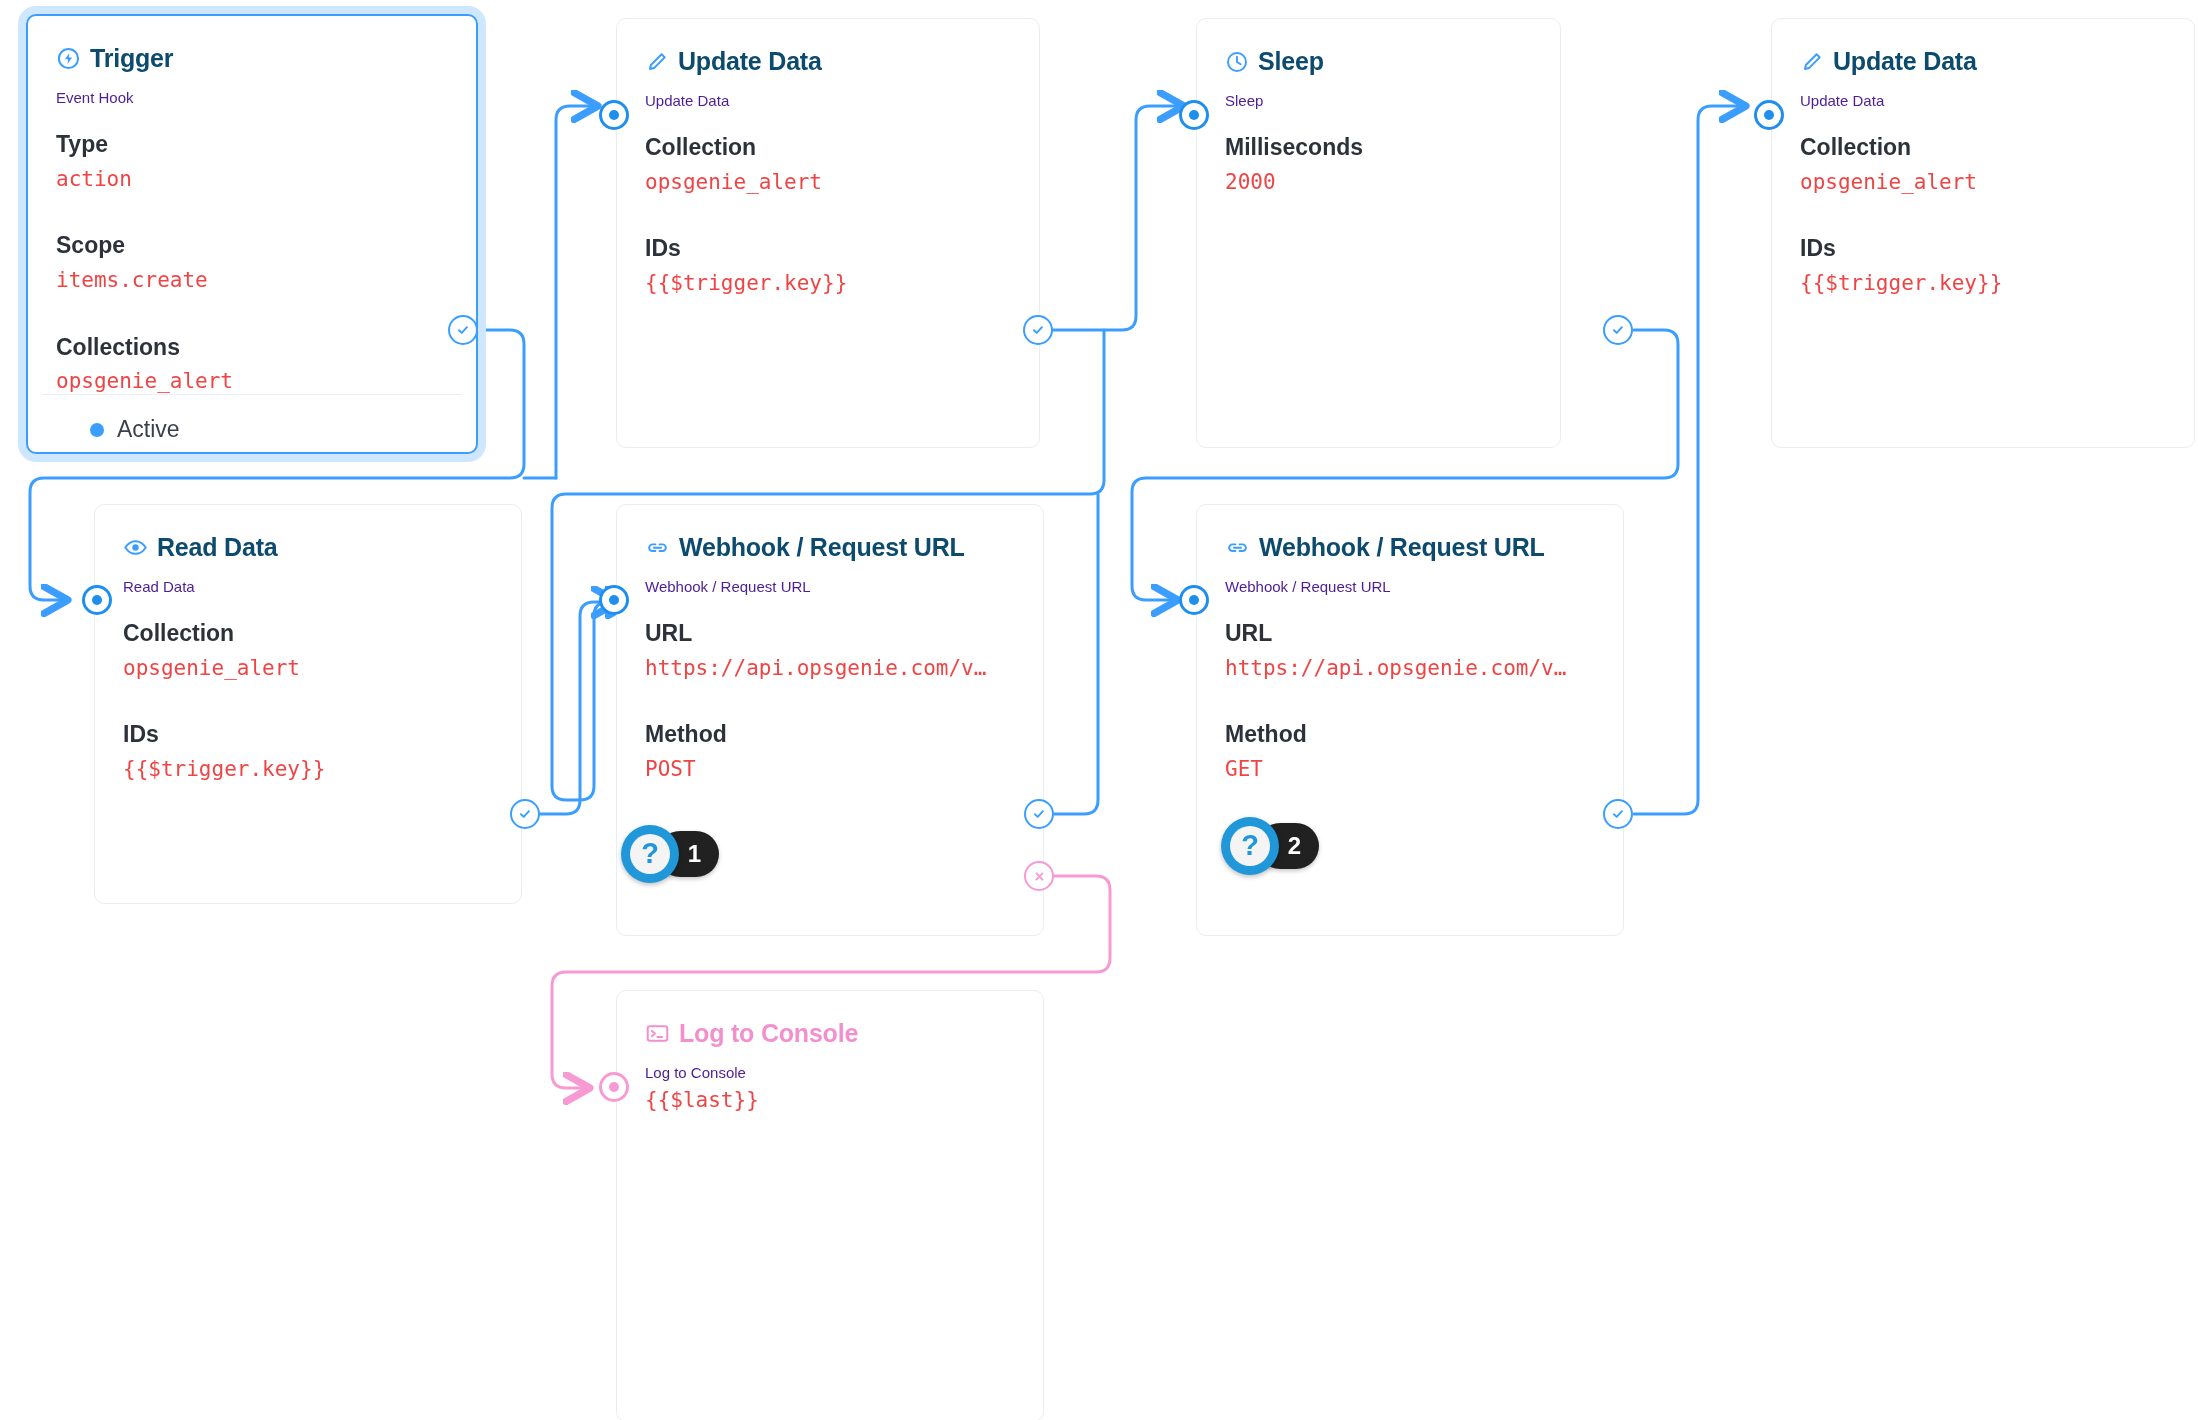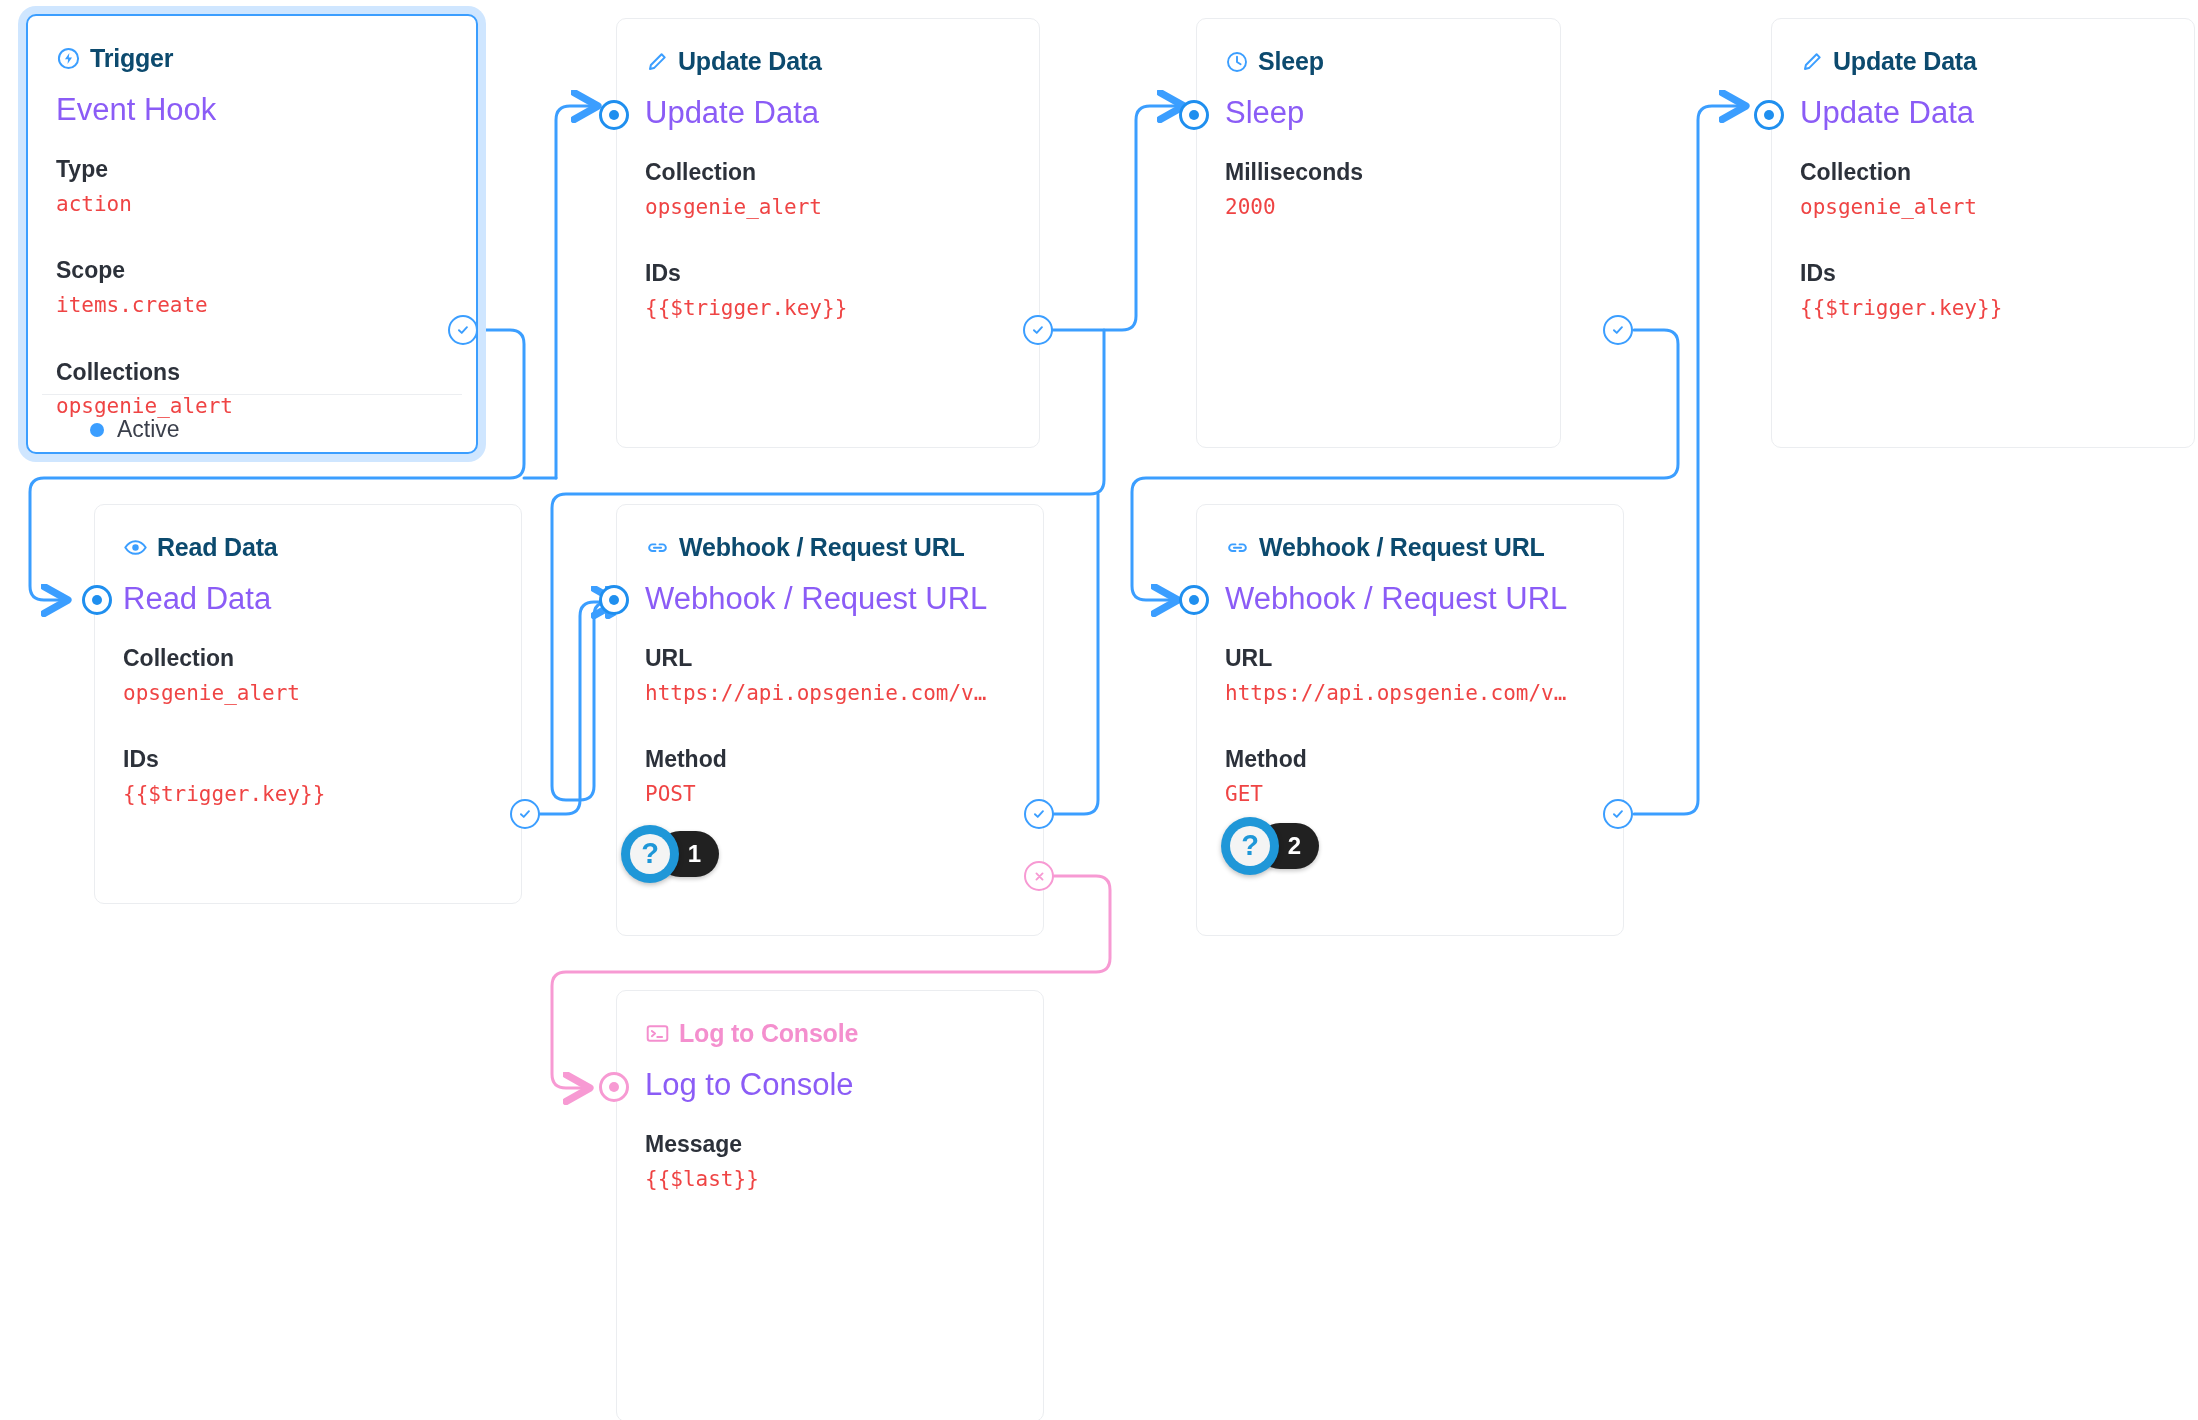--- a/index.html
+++ b/index.html
@@ -26,21 +26,21 @@
   .card-head{
     display:flex;align-items:center;gap:9px;
     padding:28px 0 0 28px;
     font-size:25px;font-weight:bold;color:#0c4a6e;
     letter-spacing:-0.2px;
     white-space:nowrap;
   }
   .card-head.pink{color:#f48fce;}
   .card-head .glyph{display:flex;align-items:center;}
   .card-body{padding:13px 0 0 28px;}
-  .row-name{font-size:31px;color:#8b5cf6;line-height:1.55;}
+  .row-name{font-size:15px;color:#4c1d95;line-height:1.55;}
   .field-label{font-size:23px;font-weight:bold;color:#2c313a;line-height:1.55;margin-top:18px;}
   .field-value{
     font-family:"DejaVu Sans Mono",monospace;
     font-size:21px;color:#ef4444;line-height:1.6;
     white-space:nowrap;
   }
   .field-gap{height:14px;}
   .divider{
     position:absolute;left:14px;right:14px;height:1px;background:#eceef1;
   }
@@ -350,21 +350,20 @@
         <svg width="25" height="25" viewBox="0 0 24 24" fill="none" stroke="#f48fce" stroke-width="1.9" stroke-linecap="round" stroke-linejoin="round">
           <rect x="2.6" y="5" width="18.8" height="14" rx="2.2"></rect>
           <path d="M6.6 9.6 L9.6 12.1 L6.6 14.6"></path>
           <path d="M11.8 15.3 H16.4"></path>
         </svg>
       </span>
       <span>Log to Console</span>
     </div>
     <div class="card-body">
       <div class="row-name">Log to Console</div>
-      <div class="field-label">Message</div>
       <div class="field-value">{{$last}}</div>
     </div>
   </div>
   <div class="port pink" style="left:599px;top:1072px;">
       <i></i>
     </div>
 
 </div>
 
 </body></html>

